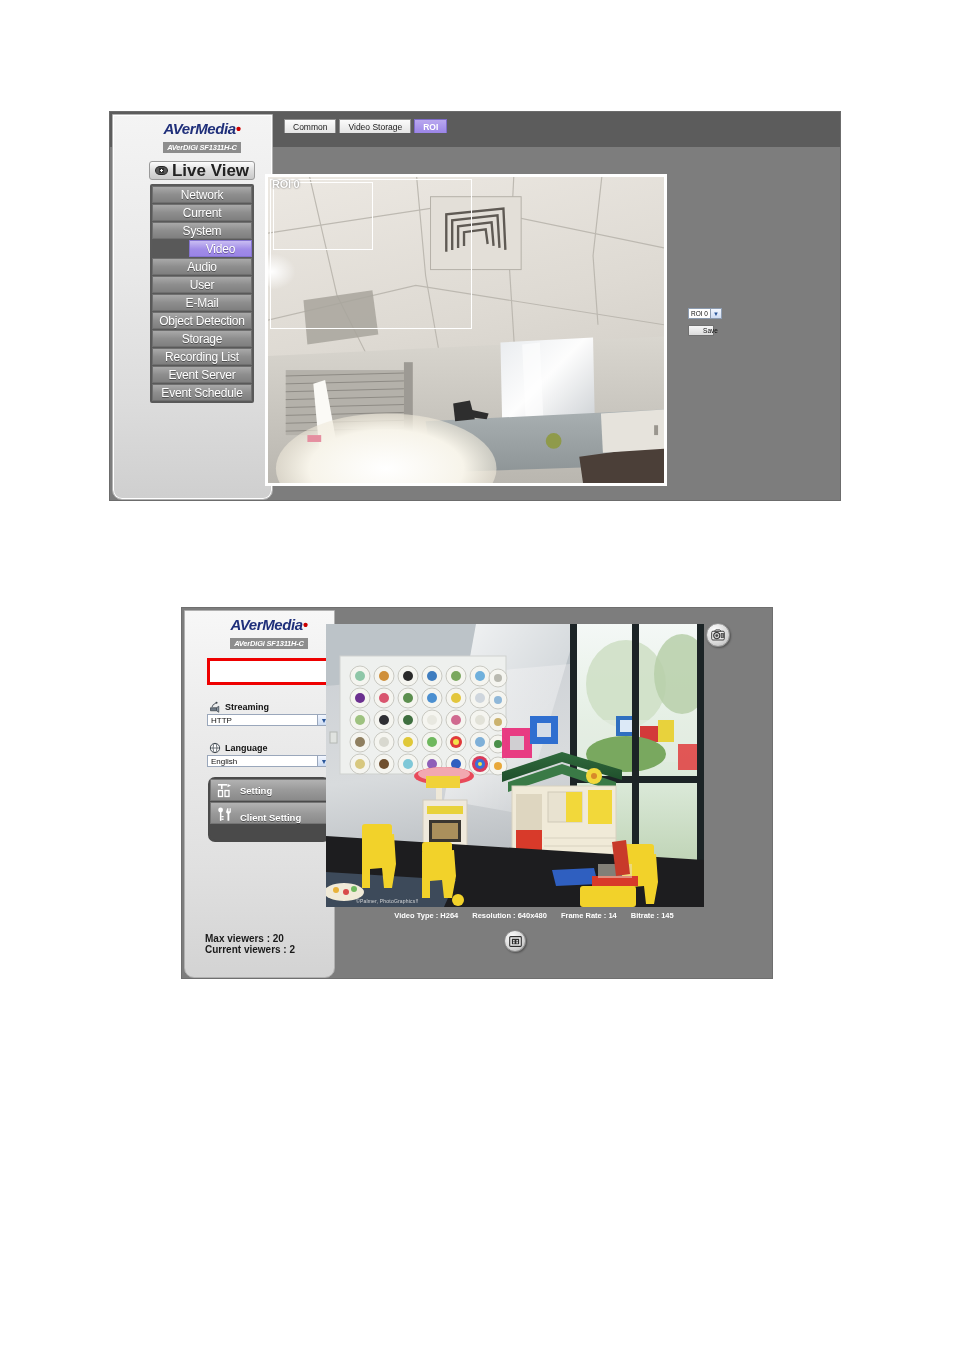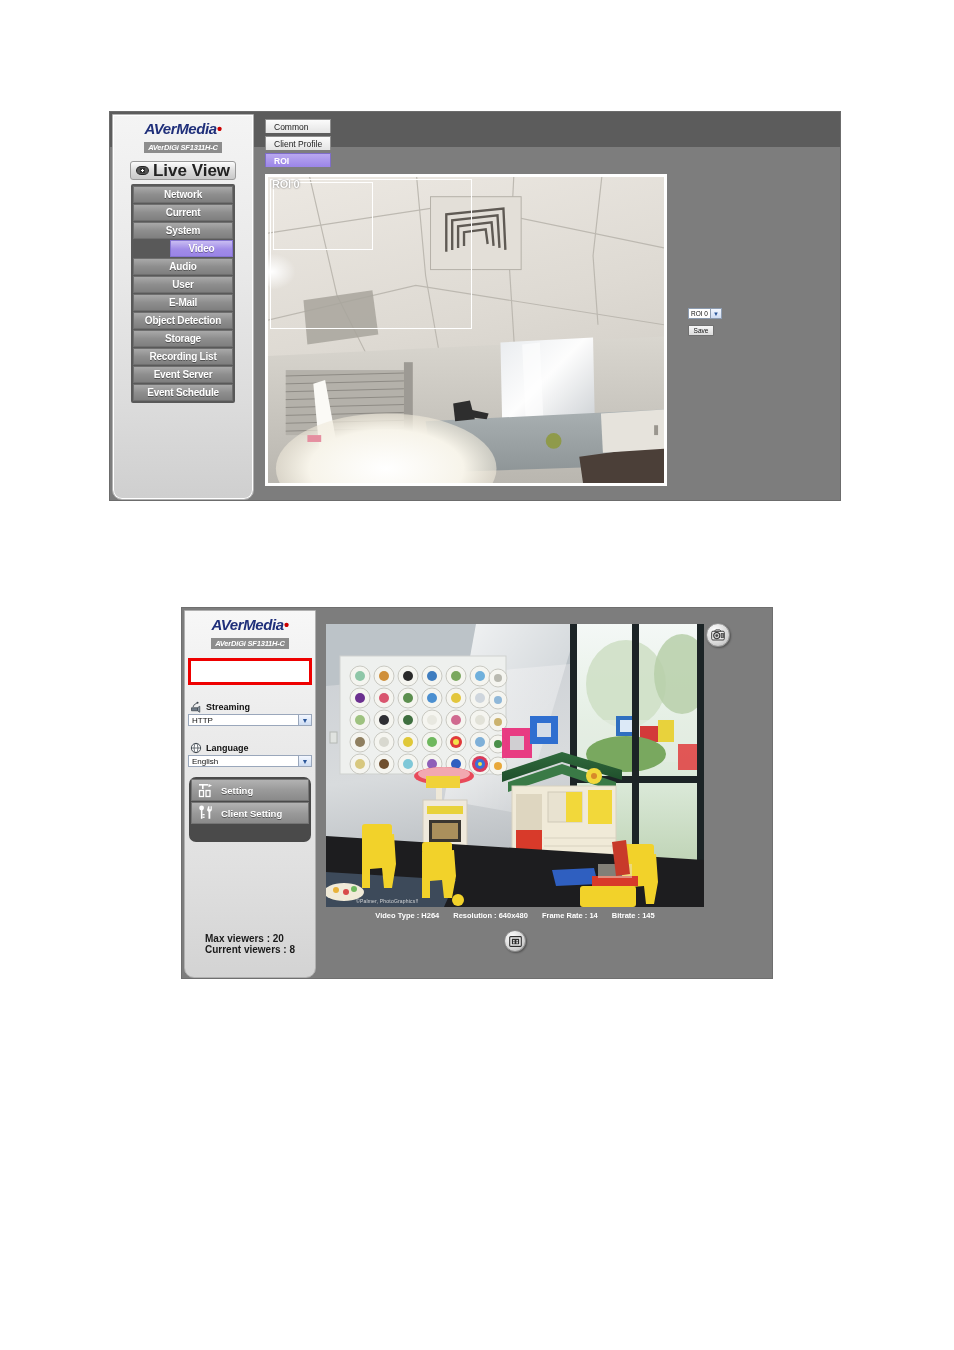--- a/index.html
+++ b/index.html
@@ -2,21 +2,21 @@
 <html><head>
 <meta charset="utf-8">
 <style>
   html,body{margin:0;padding:0;}
   body{
     width:954px;height:1350px;background:#ffffff;
     font-family:"Liberation Sans", sans-serif;
     -webkit-font-smoothing:antialiased;
     position:relative;overflow:hidden;
   }
-  .nosel{user-select:none;}
+  .nosel{user-select:none;padding-left:19px;}
 
   
   #shot1{
     position:absolute;left:110px;top:112px;width:730px;height:388px;
     background:#7d7d7d;
     box-shadow:0 0 0 1px #6c6c6c;
   }
   #shot1 .topbar{
     position:absolute;left:0;top:0;width:100%;height:35px;background:#5c5c5c;
   }
@@ -52,33 +52,33 @@
   }
   .menu-box{
     margin:0 auto;width:100px;border:2px solid #595959;background:#595959;
     border-radius:2px;
   }
   .menu-item{
     height:15px;margin-bottom:1px;
     background:linear-gradient(to bottom,#a9a9a9,#8e8e8e 50%,#7f7f7f);
     border:1px solid #6f6f6f;
     display:flex;align-items:center;justify-content:center;
-    font-size:10px;font-weight:bold;color:#ffffff;
+    font-size:12px;font-weight:normal;color:#ffffff;
     text-shadow:0 1px 0 rgba(0,0,0,.4);
     letter-spacing:-0.2px;white-space:nowrap;
   }
   .menu-item:last-child{margin-bottom:0;}
   .menu-item.active{
     background:linear-gradient(to bottom,#c9bdf2,#a18ce8 55%,#9a84e6);
     border:1px solid #8574d1;color:#ffffff;
     text-shadow:0 1px 0 rgba(0,0,0,.35);
     margin-left:37px;
   }
   
-  .tabrow{position:absolute;left:155px;top:7px;display:flex;gap:3px;flex-direction:column;}
+  .tabrow{position:absolute;left:155px;top:7px;display:flex;gap:3px;}
   .tab{
     height:13px;padding:0 8px;display:flex;align-items:center;
     background:linear-gradient(to bottom,#fbfbfb,#e4e4e4);
     border:1px solid #8e8e8e;border-bottom:none;
     font-size:8.5px;color:#1a1a1a;white-space:nowrap;
   }
   .tab.active{
     background:linear-gradient(to bottom,#b9a8ef,#9b85e7);
     border-color:#7f6dc9;color:#ffffff;font-weight:bold;
   }
@@ -153,21 +153,21 @@
     margin:10px 4px 0 4px;border:2px solid #4a4a4a;border-radius:7px;background:#4a4a4a;
   }
   .setting-item{
     height:20px;margin-bottom:1px;
     background:linear-gradient(to bottom,#b2b2b2,#9a9a9a 50%,#8a8a8a);
     border:1px solid #747474;
     display:flex;align-items:center;gap:7px;padding-left:6px;
     font-size:9.5px;font-weight:bold;color:#ffffff;
     text-shadow:0 1px 0 rgba(0,0,0,.45);
   }
-  .setting-item:last-child{margin-bottom:16px;}
+  .setting-item:last-child{margin-bottom:16px;align-items:flex-end;}
   .viewers{
     position:absolute;left:8px;bottom:22px;
     font-size:10px;font-weight:bold;color:#1a1a1a;line-height:11px;margin-left:12px;
   }
   .video2{
     position:absolute;left:144px;top:16px;width:378px;height:283px;overflow:hidden;
     background:#2b2b2b;
   }
   .playroom{position:absolute;inset:0;}
   .watermark{
@@ -249,21 +249,21 @@
           <span>Event Schedule</span>
         </div>
     </div>
   </div>
 
   <div class="tabrow nosel">
     <div class="tab">
         <span>Common</span>
       </div>
     <div class="tab">
-        <span>Client Profile</span>
+        <span>Video Storage</span>
       </div>
     <div class="tab active">
         <span>ROI</span>
       </div>
   </div>
 
   <div class="video1">
     <svg class="ceiling" viewBox="0 0 402 312" preserveAspectRatio="none">
       <defs>
         <linearGradient id="cg1" x1="0" y1="0" x2="0.3" y2="1">
@@ -433,21 +433,21 @@
           <rect x="4.4" y="9" width="2.2" height="1.3" fill="#ffffff"></rect>
           <rect x="4.4" y="11.6" width="2.2" height="1.3" fill="#ffffff"></rect>
           <path d="M10.2 1.2 l1.2 0 l0 3 l1.2 0 l0 -3 l1.2 0 l0 4 l-1.5 1.5 l0 7 l-1.8 0 l0 -7 l-1.5 -1.5 z" fill="#ffffff"></path>
         </svg>
         <span>Client Setting</span>
       </div>
     </div>
 
     <div class="viewers">
       <div>Max viewers : 20</div>
-      <div>Current viewers : 8</div>
+      <div>Current viewers : 2</div>
     </div>
   </div>
 
   <div class="video2">
     <svg class="playroom" viewBox="0 0 378 283" preserveAspectRatio="none">
       <defs>
         <linearGradient id="wall2" x1="0" y1="0" x2="0.2" y2="1">
           <stop offset="0%" stop-color="#c9cdd2"></stop>
             <stop offset="55%" stop-color="#d8dbdd"></stop>
           <stop offset="100%" stop-color="#aeb3b8"></stop>

